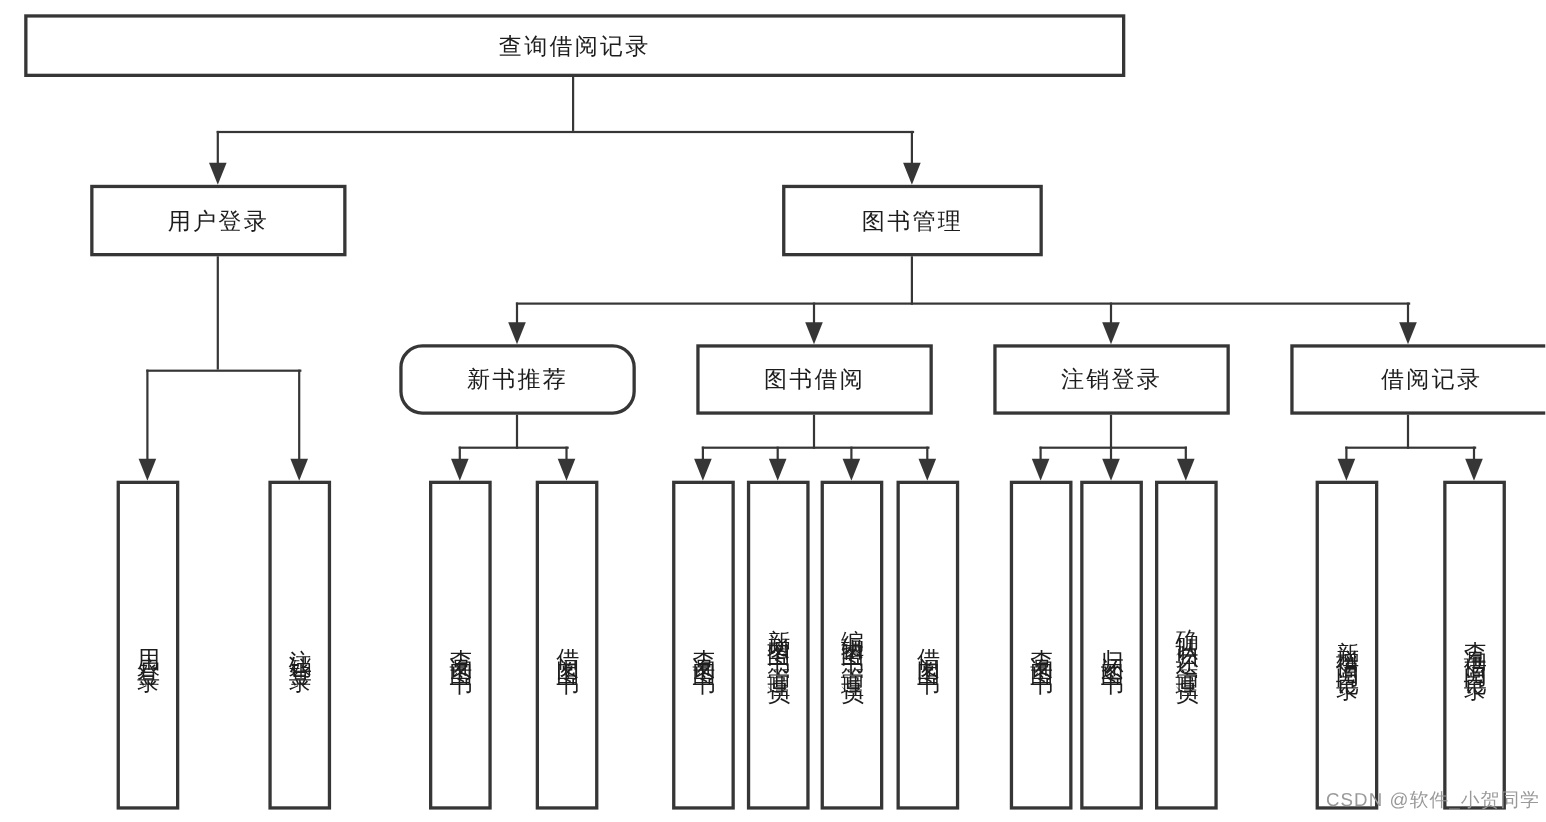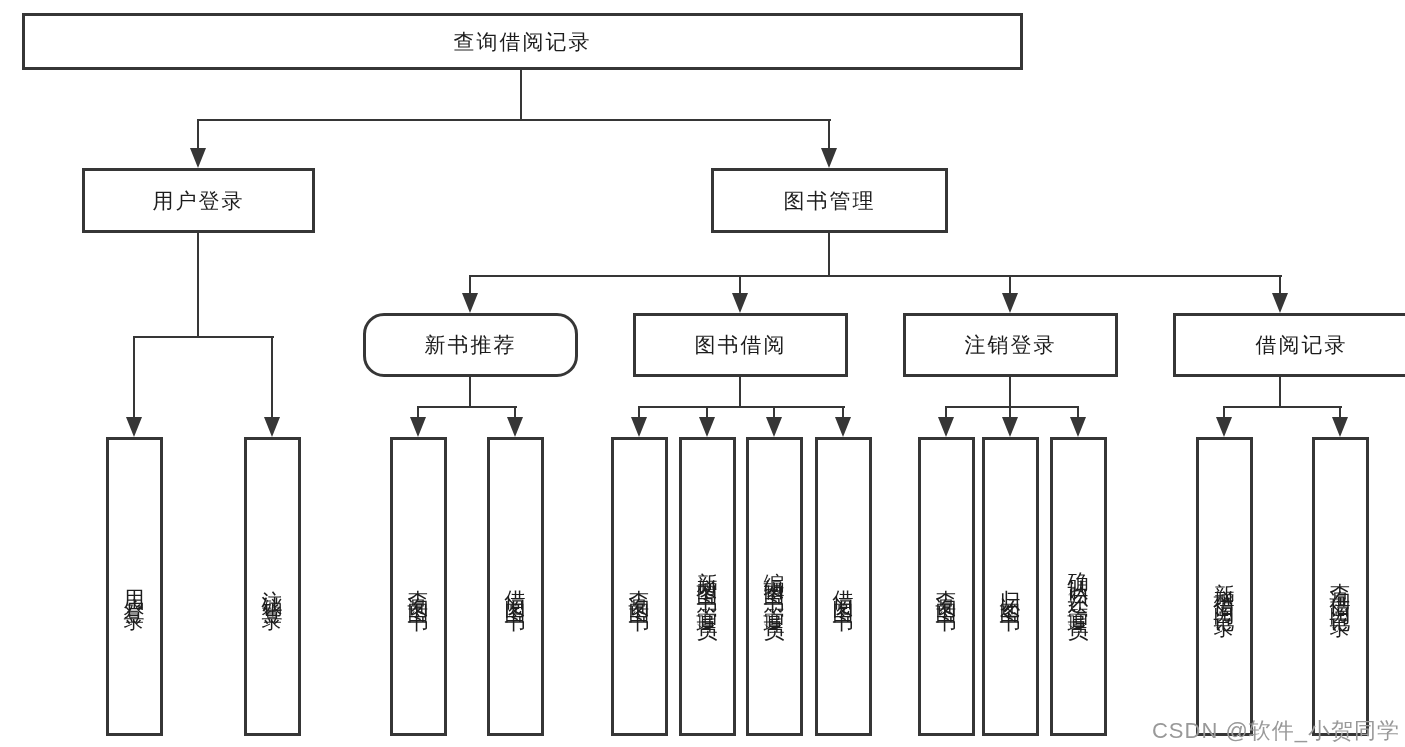--- a/index.html
+++ b/index.html
@@ -42,21 +42,21 @@
   .arrow{
     position:absolute;
     width:0;height:0;
     border-left:8px solid transparent;
     border-right:8px solid transparent;
     border-top:20px solid var(--line);
   }
   .watermark{
     position:absolute;
     top:716px;right:5px;
-    font-size:22px;
+    font-size:17px;
     letter-spacing:1px;
     color:var(--watermark);
     white-space:nowrap;
   }
 </style>
 </head>
 <body>
 
 <div class="canvas">
 

